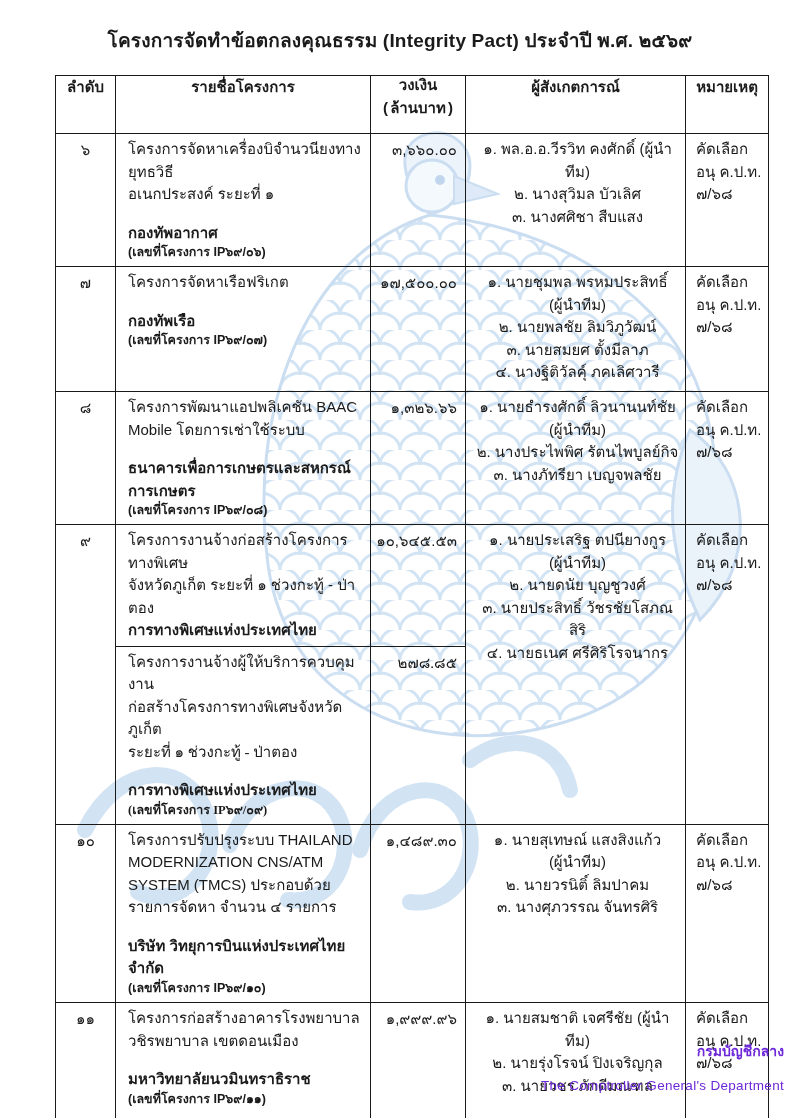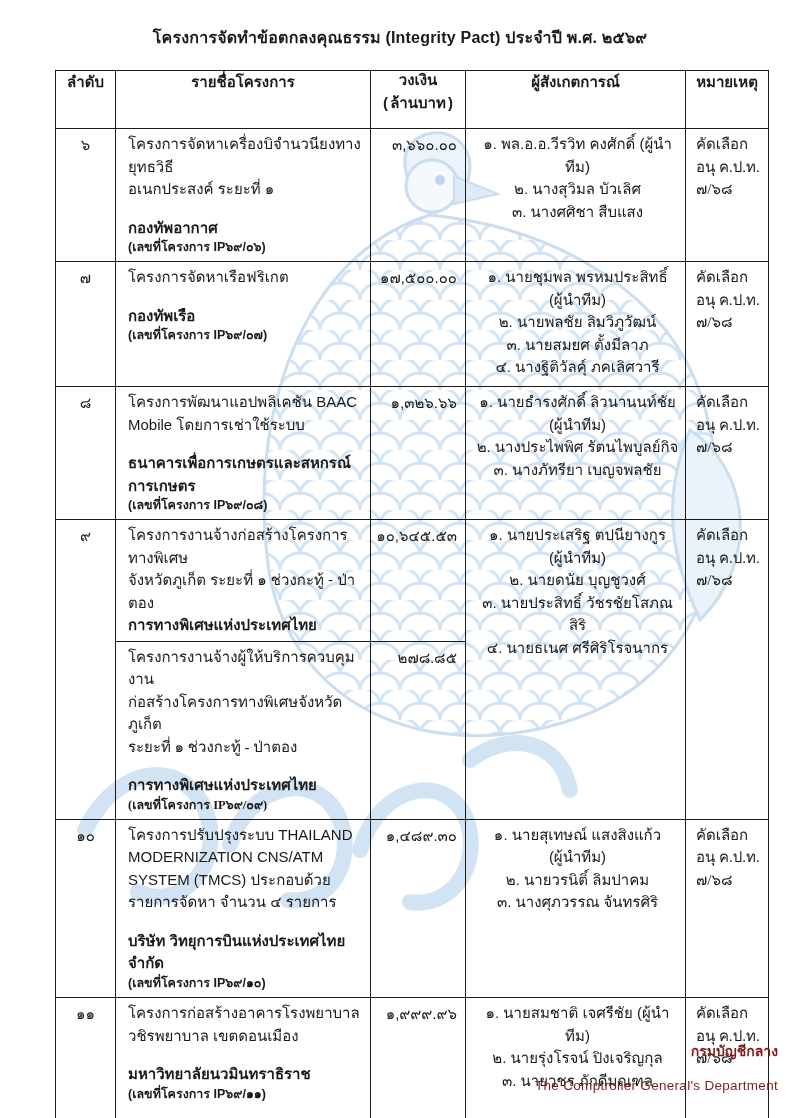--- a/index.html
+++ b/index.html
@@ -5,21 +5,21 @@
   * { margin:0; padding:0; box-sizing:border-box; }
   html,body { background:#ffffff; }
   body { font-family:"Liberation Sans", sans-serif; color:#1a1a1a; }
   .page { position:relative; width:800px; height:1118px; margin:0 auto; background:#fff; overflow:hidden; }
 
   
   .watermark { position:absolute; left:0; top:0; width:800px; height:1118px; z-index:0; pointer-events:none; }
 
   .content { position:relative; z-index:1; }
 
-  .doc-title { text-align:center; font-size:16px; font-weight:700; padding-top:25px; letter-spacing:.2px; }
+  .doc-title { text-align:center; font-size:19px; font-weight:700; padding-top:25px; letter-spacing:.2px; }
 
   table.ip-table { border-collapse:collapse; table-layout:fixed; width:713px; margin:20px auto 0 55px; }
   table.ip-table col.c-no { width:60px; }
   table.ip-table col.c-project { width:255px; }
   table.ip-table col.c-budget { width:95px; }
   table.ip-table col.c-observers { width:220px; }
   table.ip-table col.c-remark { width:83px; }
 
   table.ip-table th, table.ip-table td {
     border:1.5px solid #1a1a1a;
@@ -28,36 +28,36 @@
     font-size:15px;
     line-height:1.5;
   }
   thead th { background:#e2efda; font-weight:700; text-align:center; vertical-align:middle; height:58px; font-size:15px; }
   thead .sub { font-weight:700;font-family:Liberation Mono, monospace; }
 
   td.no-cell { text-align:center; padding-top:5px; }
   td.project-cell { padding:4px 8px 4px 12px; }
   td.budget-cell { text-align:right; padding:5px 8px 0 4px; font-size:14.5px; }
   td.observers-cell { padding:4px 6px 4px 10px;text-align:center; }
-  td.remark-cell { padding:4px 4px 4px 10px;font-family:Liberation Serif, serif; }
+  td.remark-cell { padding:4px 4px 4px 10px; }
 
   .line { min-height:1.45em; }
   .line.bold { font-weight:700; }
   .line.gap { margin-top:16px; }
   .line.ref { font-weight:700; font-size:12.5px; line-height:1.4; }
 
   tr[data-rid="r6"]  { height:133px; }
   tr[data-rid="r7"]  { height:125px; }
   tr[data-rid="r8"]  { height:130px; }
   tr[data-rid="r9a"] { height:77px;  }
   tr[data-rid="r9b"] { height:132px;font-family:Liberation Serif, serif; }
   tr[data-rid="r10"] { height:173px; }
   tr[data-rid="r11"] { height:143px; }
 
-  .footer { position:absolute; right:22px; top:1040px; text-align:right; color:#7f1d1d; z-index:1; }
+  .footer { position:absolute; right:16px; top:1040px; text-align:right; color:#6d28d9; z-index:1; }
   .footer .th-line { font-size:14px; font-weight:600; }
   .footer .en-line { font-size:13.5px; margin-top:16px; letter-spacing:.3px; }
 </style>
 </head>
 <body>
 
 <div class="page">
 
   <svg class="watermark" viewBox="0 0 800 1118" xmlns="http://www.w3.org/2000/svg" aria-hidden="true">
     <defs>

